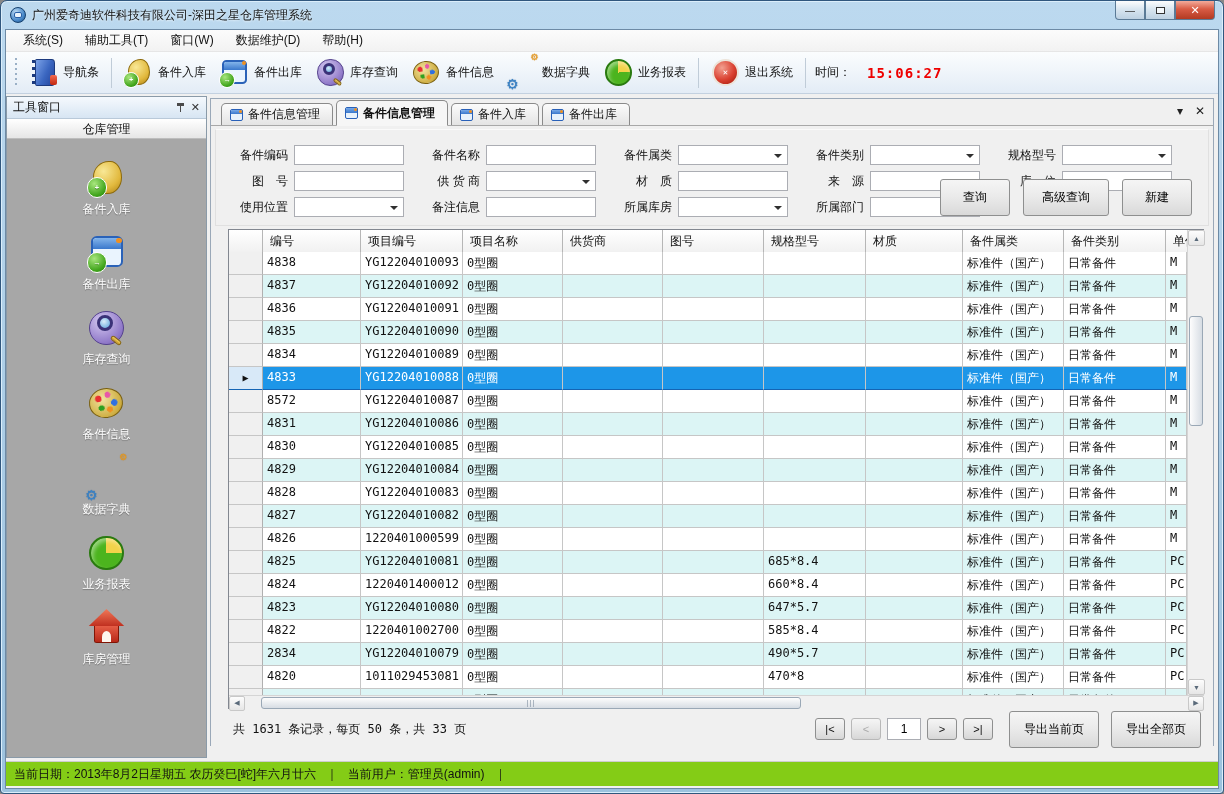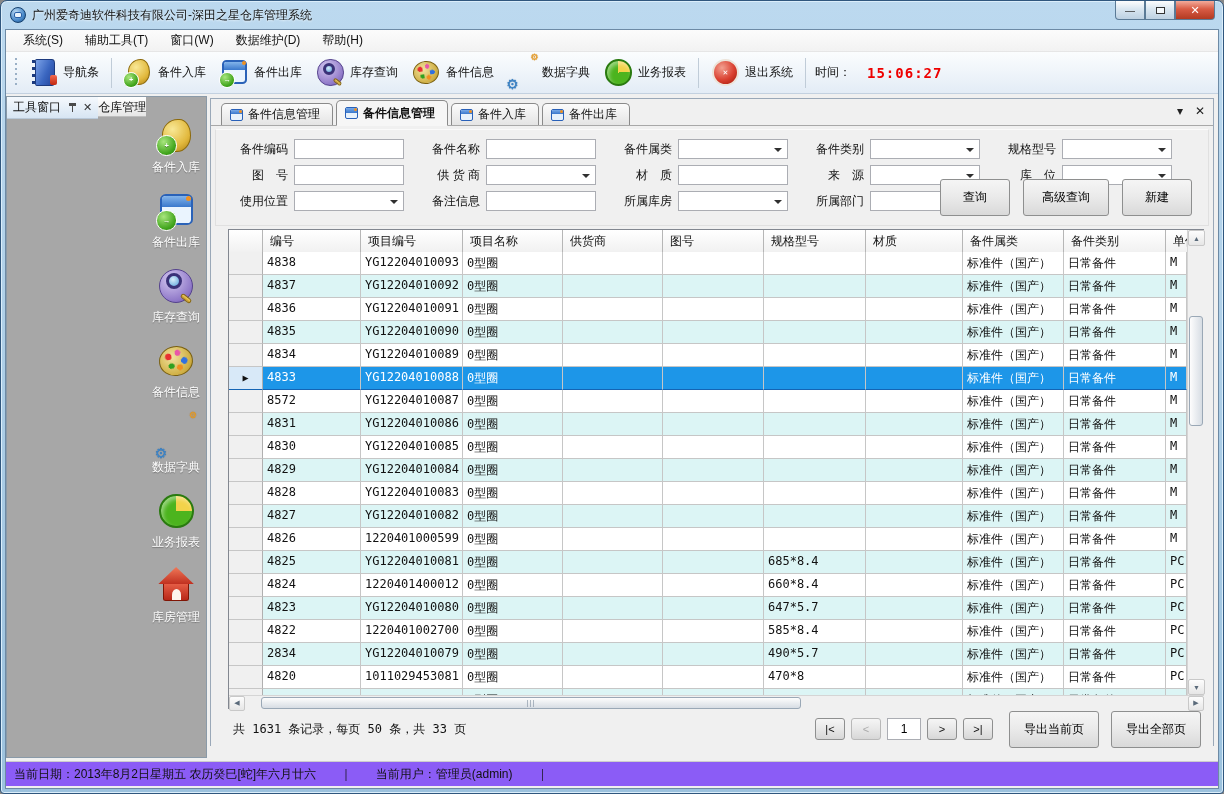--- a/index.html
+++ b/index.html
@@ -28,21 +28,21 @@
 
   
   .toolbar{position:absolute;left:0;top:22px;right:0;height:42px;background:linear-gradient(#fbfdfe,#e3ecf6);border-bottom:1px solid #c3d1e0;display:flex;align-items:center;padding-left:4px}
   .grip{width:6px;height:30px;margin:0 3px;background:repeating-linear-gradient(#9ab0c6 0 2px,transparent 2px 5px);background-size:2px 100%;background-repeat:no-repeat;background-position:2px 0}
   .tool-btn{display:flex;align-items:center;gap:5px;padding:3px 7px;border-radius:3px;cursor:pointer;white-space:nowrap}
   .tool-sep{width:1px;height:30px;background:#c0ccd8;margin:0 5px}
   .time-box{display:flex;align-items:center;gap:16px;padding-left:4px}
   .time-value{color:var(--time);font-family:"DejaVu Sans Mono",monospace;font-weight:bold;font-size:14px;letter-spacing:1px}
 
   
-  .sidebar{position:absolute;left:0;top:66px;width:201px;height:662px;background:var(--sb);border:1px solid #8a9aa8;display:flex;flex-direction:row}
+  .sidebar{position:absolute;left:0;top:66px;width:201px;height:662px;background:var(--sb);border:1px solid #8a9aa8;display:flex;flex-direction:column}
   .sb-header{height:22px;background:linear-gradient(#f5f9fd,#d7e5f3);border-bottom:1px solid #b9c9d9;display:flex;align-items:center;padding:0 6px;gap:6px;flex:none}
   .sb-header .t{flex:1}
   .pin{width:10px;height:11px;position:relative;cursor:pointer}
   .pin::before{content:'';position:absolute;left:2px;top:1px;width:7px;height:3px;background:#4a4a4a}
   .pin::after{content:'';position:absolute;left:5px;top:4px;width:1px;height:6px;background:#4a4a4a}
   .sb-x{cursor:pointer;color:#333;font-size:11px;line-height:1}
   .sb-group{height:20px;flex:none;background:linear-gradient(#ffffff,#e6e6e6);border-bottom:1px solid #bdbdbd;text-align:center;line-height:20px}
   .sb-items{flex:1;display:flex;flex-direction:column;align-items:center;padding-top:20px;gap:16px;overflow:hidden}
   .sb-item{display:flex;flex-direction:column;align-items:center;gap:4px;color:#fff;cursor:pointer;width:100%;text-shadow:0 1px 1px #00000055}
 
@@ -51,21 +51,21 @@
 
   
   .tabstrip{position:absolute;left:0;top:0;right:0;height:27px;border-bottom:1px solid #a8a8a8;display:flex;align-items:flex-end;padding-left:10px;background:#f0f0f0}
   .tab{display:flex;align-items:center;gap:5px;height:22px;padding:0 12px 0 8px;border:1px solid #8a8a8a;border-bottom:none;border-radius:5px 5px 0 0;background:linear-gradient(#fbfbfb,#e4e4e4);margin-right:3px;cursor:pointer;white-space:nowrap}
   .tab.active{height:26px;background:#f6f6f6;font-weight:bold;position:relative;z-index:2;margin-bottom:-1px;border-bottom:1px solid #f6f6f6}
   .strip-icons{position:absolute;right:8px;top:6px;display:flex;gap:12px;color:#222}
   .strip-icons span{cursor:pointer;font-size:12px;line-height:1}
 
   
   .form{position:absolute;left:4px;right:4px;top:30px;height:97px;background:#f0f0f0;border:1px solid #e0e0e0;border-top:1px solid #fafafa;padding:9px 0 0 14px}
-  .form-row{height:26px;display:flex;align-items:flex-start}
+  .form-row{height:26px;display:flex;align-items:flex-end}
   .form-group{display:flex;align-items:center;margin-right:18px}
   .form-label{width:58px;text-align:right;margin-right:6px;white-space:pre}
   .control{width:110px;height:20px;border:1px solid #abadb3;background:#fff;position:relative;font:inherit;padding:0 3px}
   .sel-arrow{position:absolute;right:5px;top:8px;width:0;height:0;border-left:4px solid transparent;border-right:4px solid transparent;border-top:4px solid #303030}
   .form-buttons{position:absolute;right:16px;bottom:9px;display:flex;gap:13px}
   .btn{height:37px;border:1px solid #8e8f8f;border-radius:3px;background:linear-gradient(#f5f5f5,#ebebeb 45%,#d9d9d9);padding:0 14px;font:inherit;cursor:pointer;white-space:nowrap}
   .btn.w1{width:70px}.btn.w2{width:86px}.btn.w3{width:70px}
 
   
   .grid-wrap{position:absolute;left:17px;top:130px;width:976px;height:480px;background:#fff;border:1px solid #828790}
@@ -98,21 +98,21 @@
   
   .pager{position:absolute;left:0;right:0;top:612px;height:36px;background:#f0f0f0;display:flex;align-items:center;padding:0 12px;gap:0}
   .pager .summary{font-family:"DejaVu Sans Mono","Liberation Mono",monospace;font-size:12px;margin-left:10px}
   .navgrp{margin-left:auto;display:flex;gap:6px;align-items:center}
   .navbtn{width:30px;height:22px;border:1px solid #8e8f8f;border-radius:3px;background:linear-gradient(#f5f5f5,#e9e9e9 45%,#d7d7d7);font-size:11px;display:flex;align-items:center;justify-content:center;cursor:pointer}
   .navbtn.disabled{color:#aaa;border-color:#b8b8b8;cursor:default}
   .page-input{width:34px;height:22px;border:1px solid #abadb3;text-align:center;font:inherit;background:#fff}
   .exports{display:flex;gap:12px;margin-left:16px}
 
   
-  .statusbar{position:absolute;left:0;right:0;bottom:2px;height:25px;background:#8b5cf6;border-top:1px solid #cdcdcd;display:flex;align-items:center;padding-left:8px;gap:24px;white-space:nowrap}
+  .statusbar{position:absolute;left:0;right:0;bottom:2px;height:25px;background:#84cc16;border-top:1px solid #cdcdcd;display:flex;align-items:center;padding-left:8px;gap:10px;white-space:nowrap}
 
   
   .icon{position:relative;display:inline-block;flex:none}
   .icon.sm{width:29px;height:29px}
   .icon.lg{width:38px;height:38px}
   .icon.xs{width:13px;height:12px}
   .icon.ti{width:16px;height:16px}
   .icon .p1,.icon .p2,.icon .p3{position:absolute}
   .badge-green{position:absolute;left:-2%;bottom:-2%;width:54%;height:54%;background:radial-gradient(circle at 35% 30%,#a8e67e,#43a61e 65%,#247c0b);border:1px solid #fff;border-radius:50%;color:#fff;font-weight:bold;font-size:62%;line-height:1;display:flex;align-items:center;justify-content:center}
   

